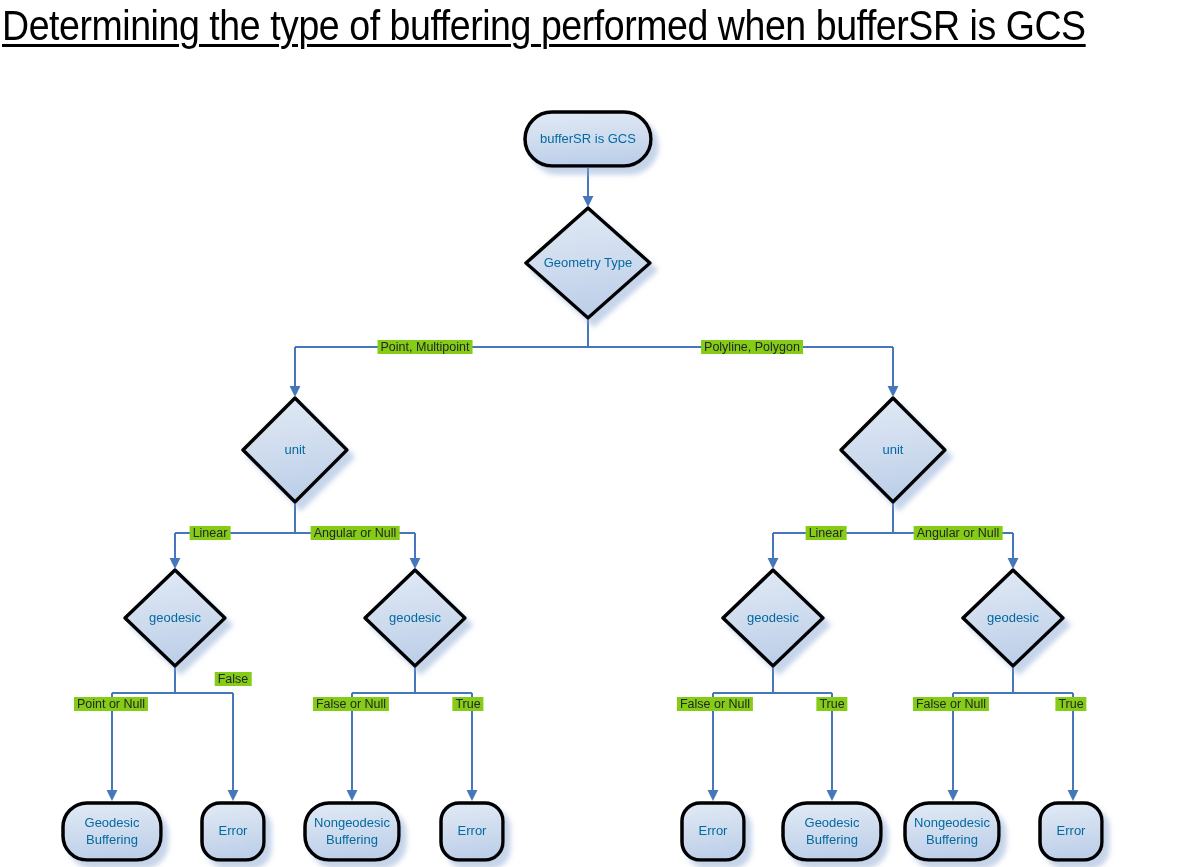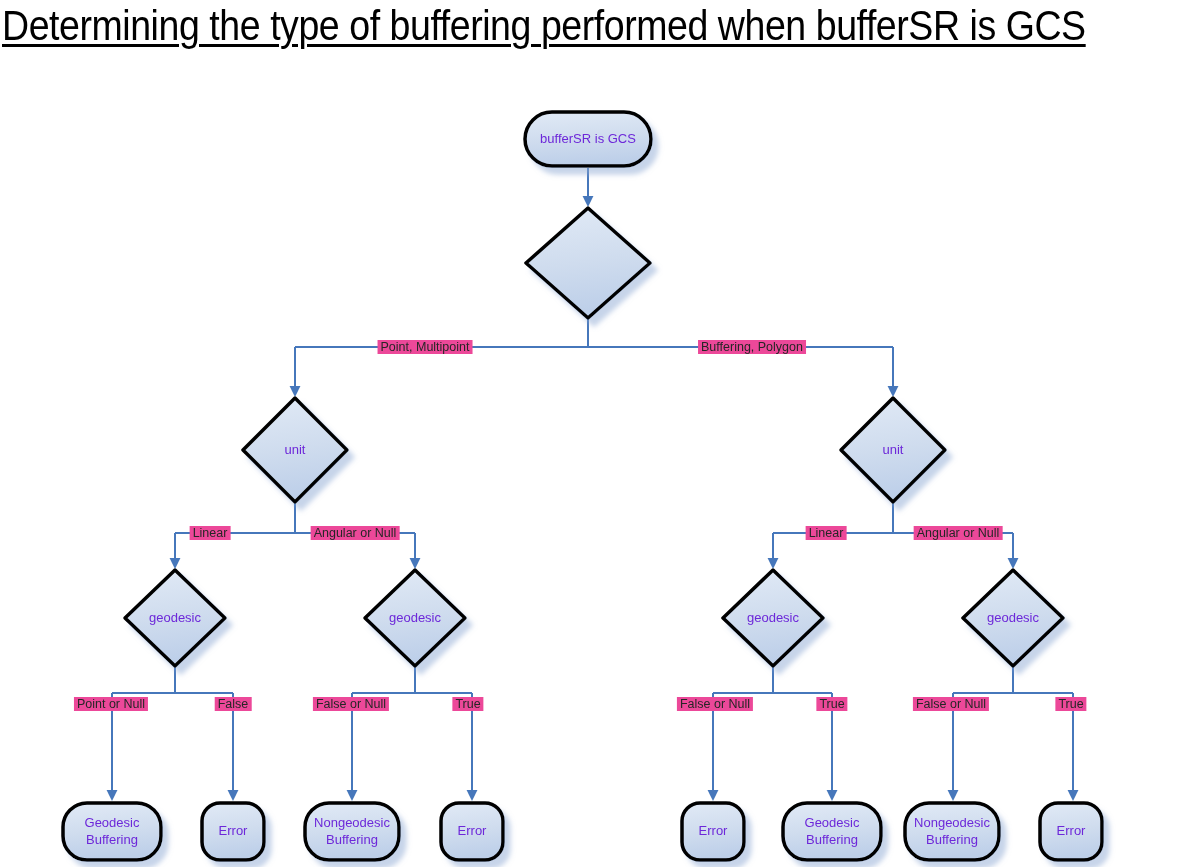--- a/index.html
+++ b/index.html
@@ -7,25 +7,25 @@
   .canvas{position:relative;width:1188px;height:867px;background:#ffffff;padding-left:42px;}
   .title{
     position:absolute;left:2px;top:1px;margin:0;
     font-size:43px;font-weight:400;letter-spacing:-0.5px;white-space:nowrap;
     color:#000;text-decoration:underline;text-decoration-thickness:3px;text-underline-offset:4px;
     transform:scaleX(0.872);transform-origin:0 0;
   }
   .diagram{position:absolute;left:0;top:0;}
   .node-label{
     position:absolute;display:flex;align-items:center;justify-content:center;
-    text-align:center;font-size:13px;line-height:1.3;color:#6d28d9;pointer-events:none;
+    text-align:center;font-size:13px;line-height:1.3;color:#0369a1;pointer-events:none;
   }
   .edge-label{
     position:absolute;transform:translate(-50%,-50%);
-    background:#ec4899;padding:0 3px;font-size:12.5px;color:#262626;white-space:nowrap;
+    background:#84cc16;padding:0 3px;font-size:12.5px;color:#262626;white-space:nowrap;
     pointer-events:none;
   }
 </style>
 </head>
 <body>
 
 <div class="canvas">
 
   <h1 class="title">Determining the type of buffering performed when bufferSR is GCS</h1>
 
@@ -83,44 +83,45 @@
       <rect x="305" y="803" width="94" height="57" rx="24" filter="url(#nodeShadow)"></rect>
       <rect x="441" y="803" width="62" height="57" rx="18" filter="url(#nodeShadow)"></rect>
       <rect x="682" y="803" width="62" height="57" rx="18" filter="url(#nodeShadow)"></rect>
       <rect x="783" y="803" width="98" height="57" rx="24" filter="url(#nodeShadow)"></rect>
       <rect x="905" y="803" width="94" height="57" rx="24" filter="url(#nodeShadow)"></rect>
       <rect x="1040" y="803" width="62" height="57" rx="18" filter="url(#nodeShadow)"></rect>
     </g>
   </svg>
 
   <div class="node-label" style="left:525px;top:112px;width:126px;height:54px">bufferSR is GCS</div>
+  <div class="node-label" style="left:526px;top:208px;width:124px;height:110px">Geometry Type</div>
   <div class="node-label" style="left:243px;top:398px;width:104px;height:104px">unit</div>
   <div class="node-label" style="left:841px;top:398px;width:104px;height:104px">unit</div>
   <div class="node-label" style="left:125px;top:570px;width:100px;height:96px">geodesic</div>
   <div class="node-label" style="left:365px;top:570px;width:100px;height:96px">geodesic</div>
   <div class="node-label" style="left:723px;top:570px;width:100px;height:96px">geodesic</div>
   <div class="node-label" style="left:963px;top:570px;width:100px;height:96px">geodesic</div>
 
   <div class="node-label" style="left:63px;top:803px;width:98px;height:57px">Geodesic Buffering</div>
   <div class="node-label" style="left:202px;top:803px;width:62px;height:57px">Error</div>
   <div class="node-label" style="left:305px;top:803px;width:94px;height:57px">Nongeodesic Buffering</div>
   <div class="node-label" style="left:441px;top:803px;width:62px;height:57px">Error</div>
   <div class="node-label" style="left:682px;top:803px;width:62px;height:57px">Error</div>
   <div class="node-label" style="left:783px;top:803px;width:98px;height:57px">Geodesic Buffering</div>
   <div class="node-label" style="left:905px;top:803px;width:94px;height:57px">Nongeodesic Buffering</div>
   <div class="node-label" style="left:1040px;top:803px;width:62px;height:57px">Error</div>
 
   <span class="edge-label" style="left:425px;top:347px">Point, Multipoint</span>
-  <span class="edge-label" style="left:752px;top:347px">Buffering, Polygon</span>
+  <span class="edge-label" style="left:752px;top:347px">Polyline, Polygon</span>
   <span class="edge-label" style="left:210px;top:533px">Linear</span>
   <span class="edge-label" style="left:355px;top:533px">Angular or Null</span>
   <span class="edge-label" style="left:826px;top:533px">Linear</span>
   <span class="edge-label" style="left:958px;top:533px">Angular or Null</span>
   <span class="edge-label" style="left:111px;top:704px">Point or Null</span>
-  <span class="edge-label" style="left:233px;top:704px">False</span>
+  <span class="edge-label" style="left:233px;top:679px">False</span>
   <span class="edge-label" style="left:351px;top:704px">False or Null</span>
   <span class="edge-label" style="left:468px;top:704px">True</span>
   <span class="edge-label" style="left:715px;top:704px">False or Null</span>
   <span class="edge-label" style="left:832px;top:704px">True</span>
   <span class="edge-label" style="left:951px;top:704px">False or Null</span>
   <span class="edge-label" style="left:1071px;top:704px">True</span>
 
 </div>
 
 </body></html>

